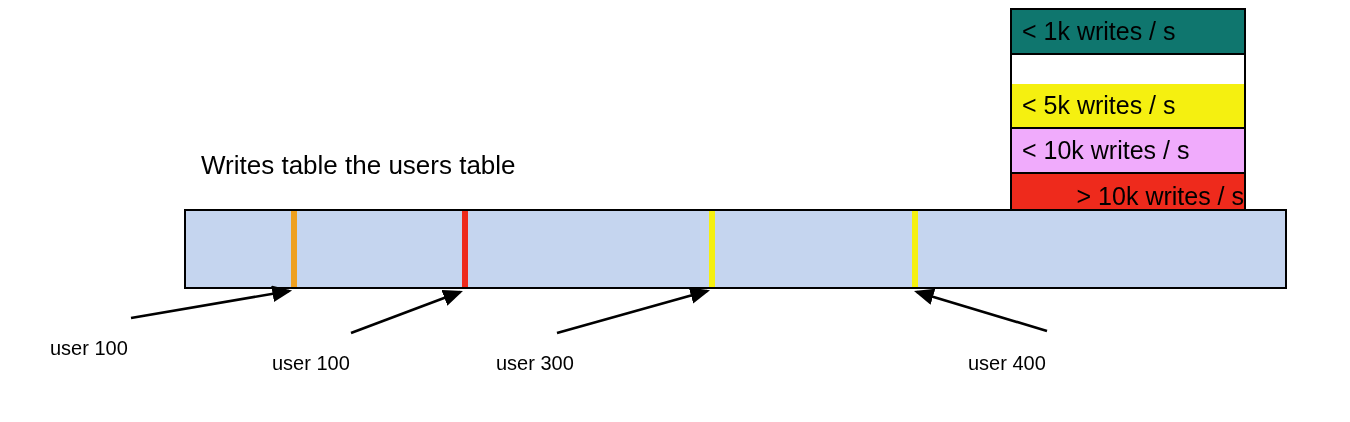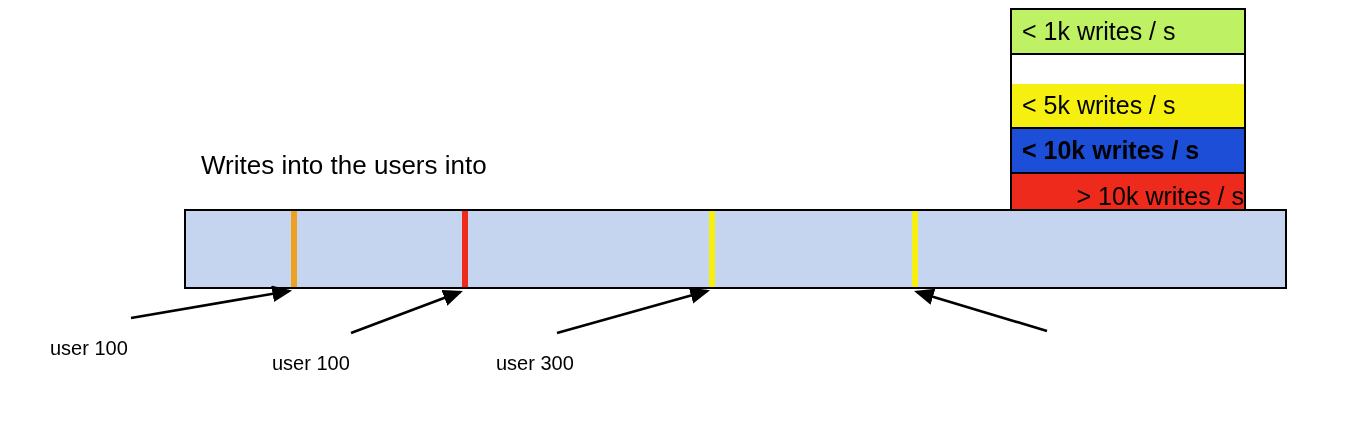--- a/index.html
+++ b/index.html
@@ -97,35 +97,35 @@
     line-height: 30px;
     white-space: nowrap;
   }
 </style>
 </head>
 <body>
 
 <div id="diagram-root">
 
   <div class="legend">
-    <div class="legend-row" style="background: #bef264;">
+    <div class="legend-row" style="background: #0f766e;">
       <span class="legend-label">&lt; 1k writes / s</span>
     </div>
     <div class="legend-row" style="background: rgb(245, 240, 16); margin-top: 29px;">
       <span class="legend-label">&lt; 5k writes / s</span>
     </div>
-    <div class="legend-row" style="background: #1d4ed8; font-weight: bold;">
+    <div class="legend-row" style="background: #f0abfc;">
       <span class="legend-label">&lt; 10k writes / s</span>
     </div>
     <div class="legend-row" style="background: rgb(238, 42, 28); justify-content: flex-end;">
       <span class="legend-label">&gt; 10k writes / s</span>
     </div>
   </div>
 
-  <div class="caption">Writes into the users into</div>
+  <div class="caption">Writes table the users table</div>
 
   <div class="bar" style="left: 184px; top: 209px; width: 1103px; height: 80px; background: rgb(197, 213, 239); border-color: rgb(0, 0, 0);">
     <div class="stripe" style="left: 105px; background: rgb(238, 160, 32);"></div>
     <div class="stripe" style="left: 276px; background: rgb(238, 42, 28);"></div>
     <div class="stripe" style="left: 523px; background: rgb(245, 240, 16);"></div>
     <div class="stripe" style="left: 726px; background: rgb(245, 240, 16);"></div>
   </div>
 
   <svg class="arrows" viewBox="0 0 1350 422" width="1350" height="422">
     <defs>
@@ -137,14 +137,15 @@
         <line x1="131" y1="318" x2="289" y2="291" marker-end="url(#arrowhead)"></line>
         <line x1="351" y1="333" x2="460" y2="292" marker-end="url(#arrowhead)"></line>
         <line x1="557" y1="333" x2="707" y2="291" marker-end="url(#arrowhead)"></line>
         <line x1="1047" y1="331" x2="917" y2="292" marker-end="url(#arrowhead)"></line>
       </g>
   </svg>
 
   <div class="user-label" style="left: 50px; top: 333px;">user 100</div>
   <div class="user-label" style="left: 272px; top: 348px;">user 100</div>
   <div class="user-label" style="left: 496px; top: 348px;">user 300</div>
+  <div class="user-label" style="left: 968px; top: 348px;">user 400</div>
 
 </div>
 
 </body></html>

